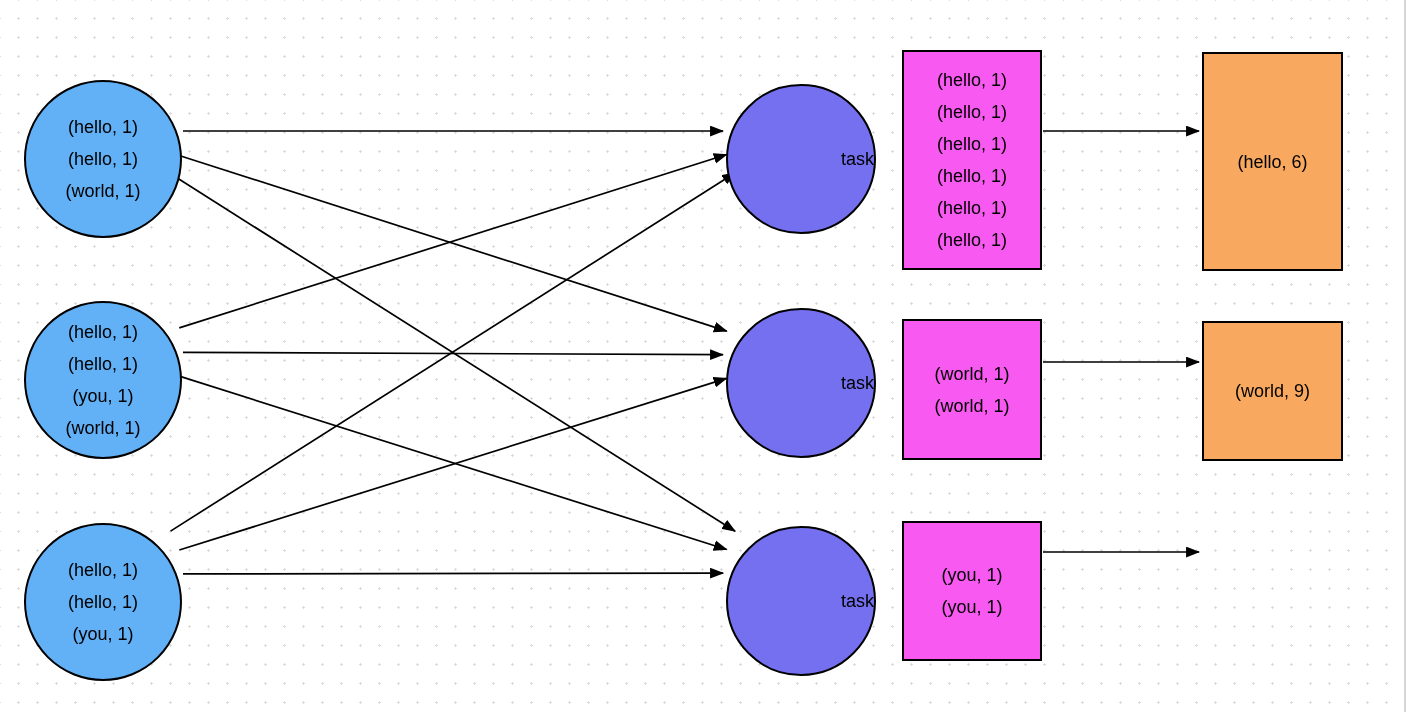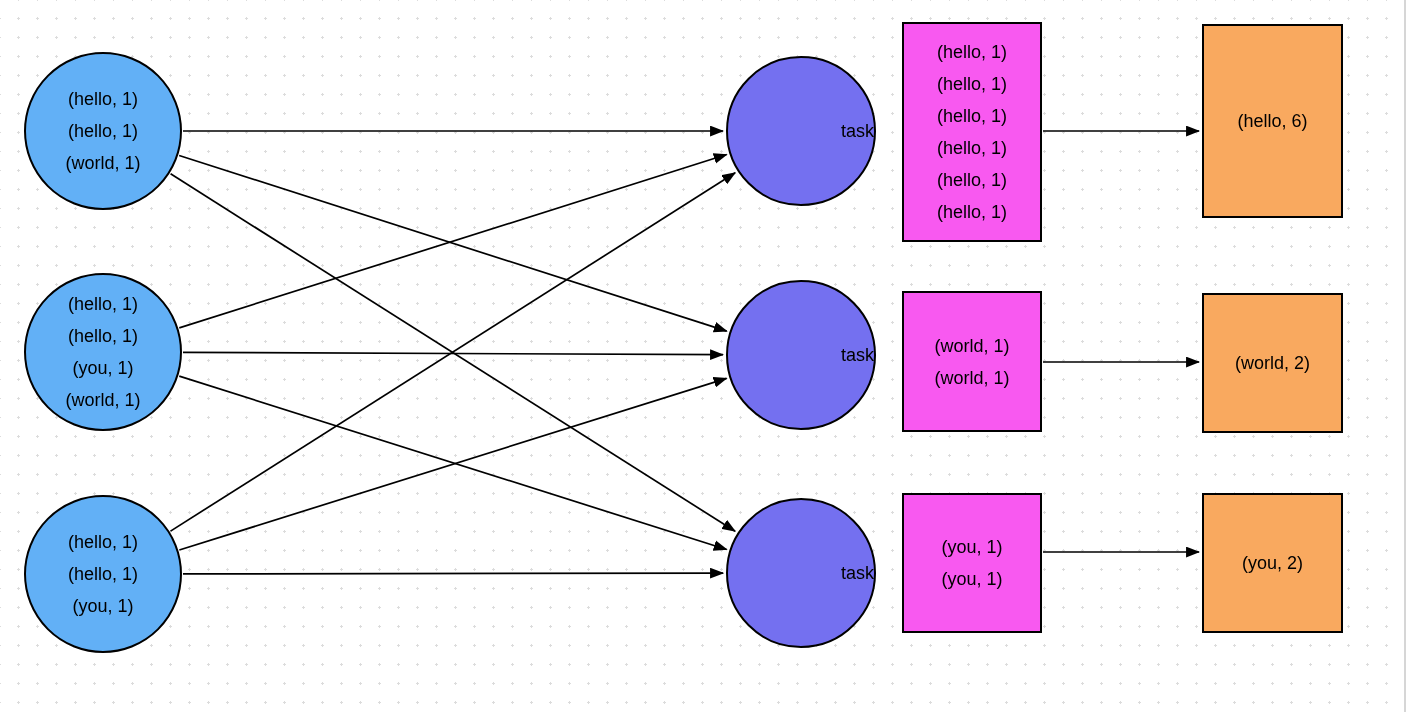--- a/index.html
+++ b/index.html
@@ -26,20 +26,21 @@
   .node {
     position: absolute;
     box-sizing: border-box;
     border: 2px solid #000;
     display: flex;
     align-items: center;
     justify-content: center;
     text-align: center;
     font-size: 18px;
     line-height: 32px;
+    margin-top: 28px;
   }
   .node.circle { border-radius: 50%; }
   .node.input  { background: var(--c-input,  #62b0f6); }
   .node.task   { background: var(--c-task,   #7470f0); justify-content: flex-end; }
   .node.group  { background: var(--c-group,  #f859f0); }
   .node.output { background: var(--c-output, #f9a95f); }
   .lines { width: 100%; }
   .tuple-line { white-space: nowrap; }
 </style>
 </head>
@@ -118,23 +119,20 @@
         <div class="tuple-line">(world, 1)</div>
       </div>
   </div>
   <div class="node group" style="left: 902px; top: 493px; width: 140px; height: 140px;">
     <div class="lines">
         <div class="tuple-line">(you, 1)</div>
         <div class="tuple-line">(you, 1)</div>
       </div>
   </div>
 
-  <div class="node output" style="left: 1202px; top: 24px; width: 141px; height: 194px;">
+  <div class="node output" style="left: 1202px; top: 24px; width: 141px; height: 219px;">
     <span>(hello, 6)</span>
   </div>
   <div class="node output" style="left: 1202px; top: 293px; width: 141px; height: 140px;">
-    <span>(world, 2)</span>
-  </div>
-  <div class="node output" style="left: 1202px; top: 493px; width: 141px; height: 140px;">
-    <span>(you, 2)</span>
+    <span>(world, 9)</span>
   </div>
 
 </div>
 
 </body></html>

